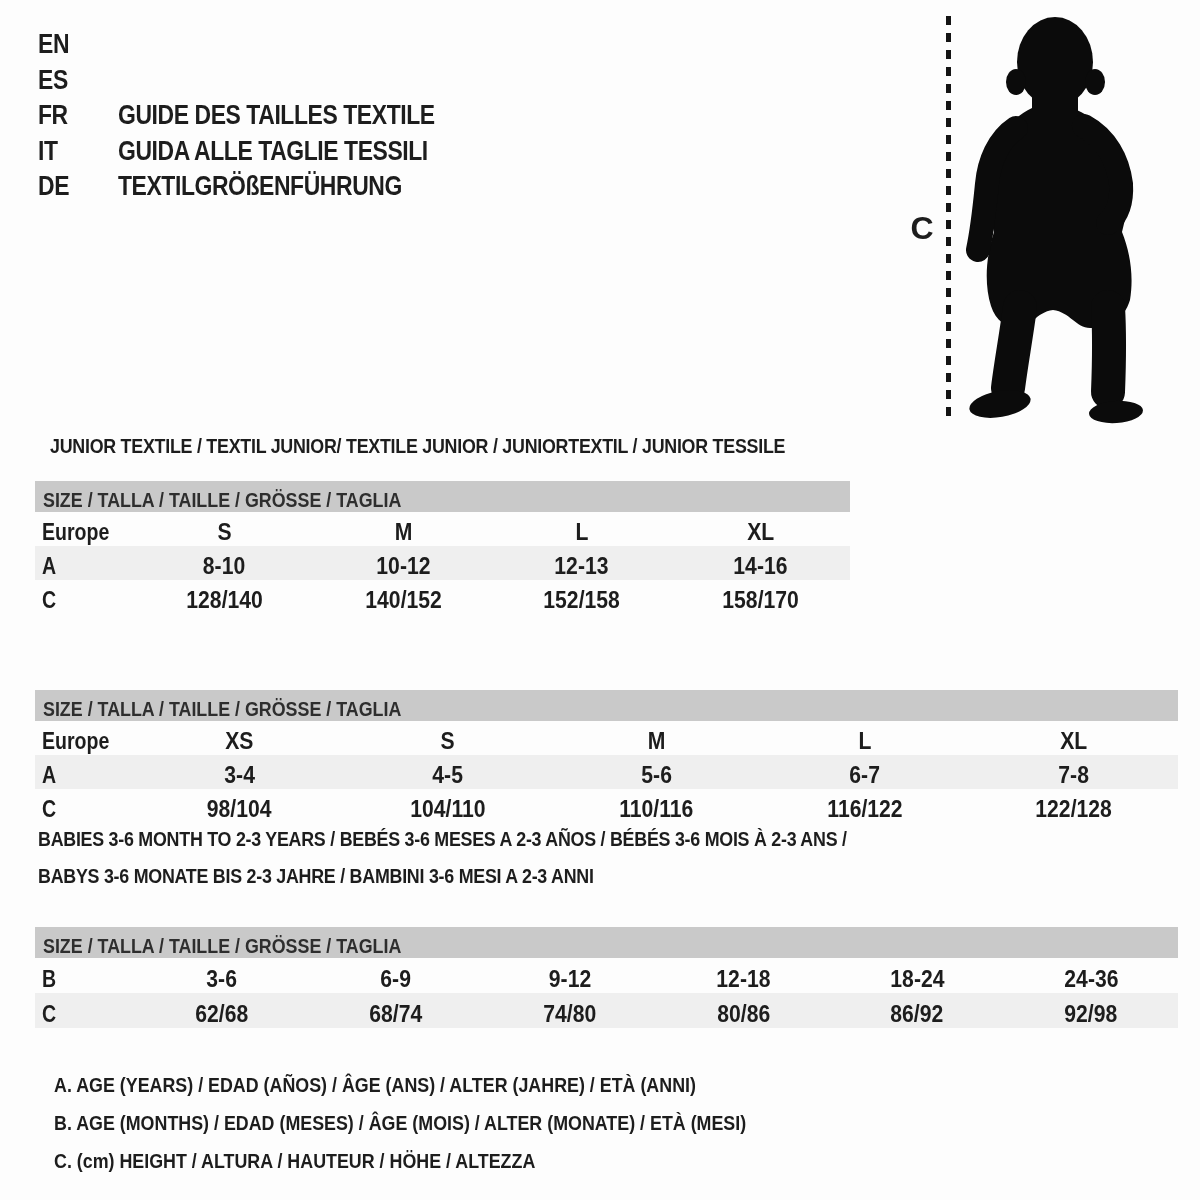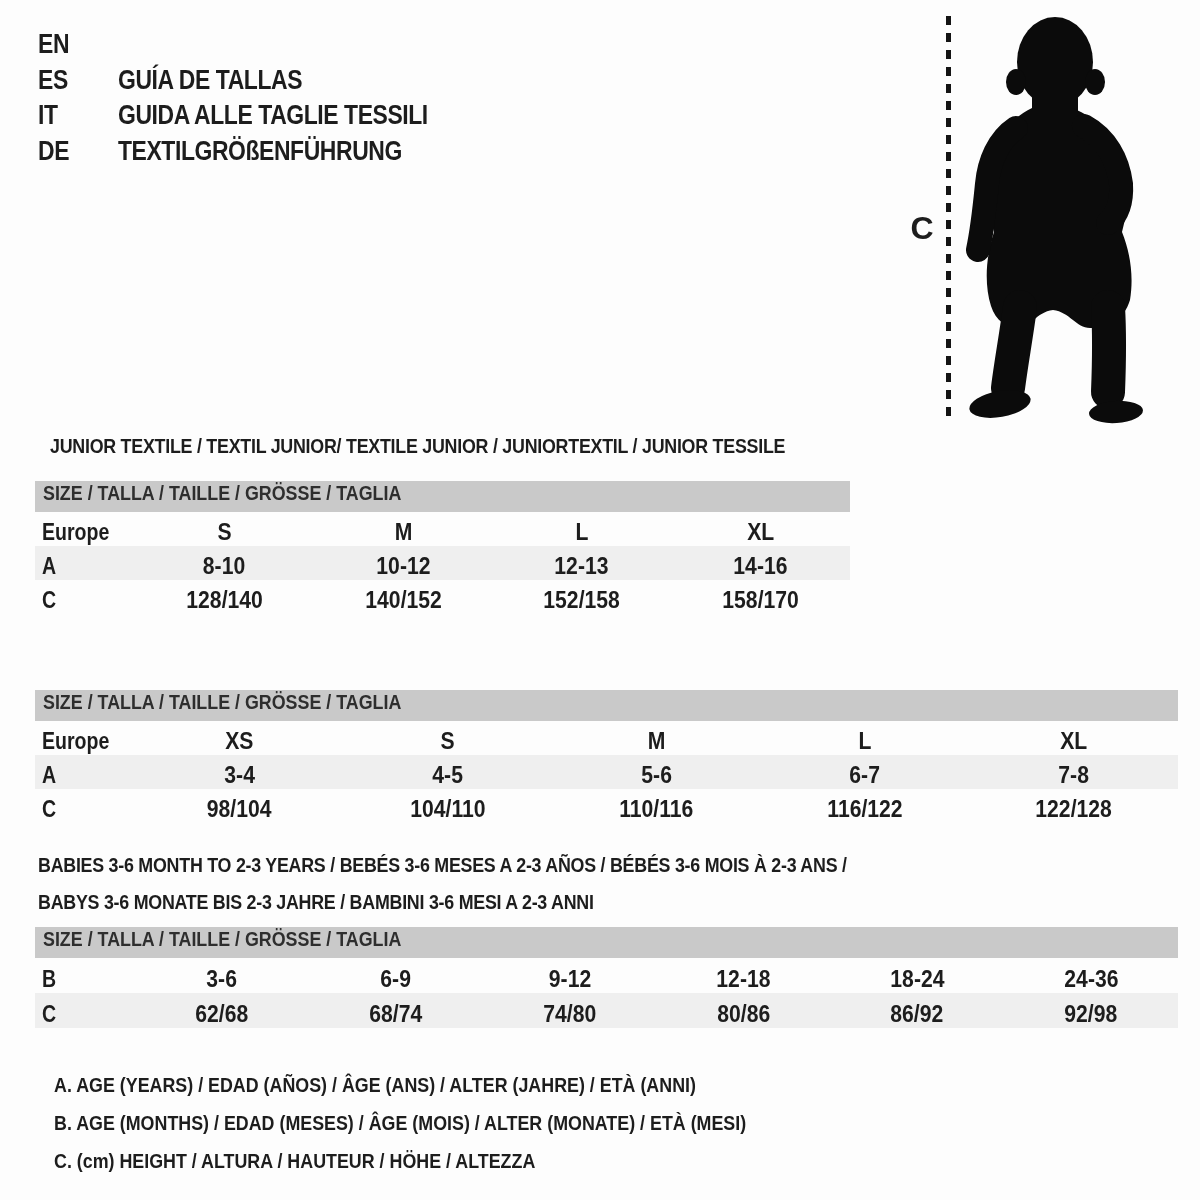--- a/index.html
+++ b/index.html
@@ -21,42 +21,45 @@
   .c-label { position:absolute; left:14px; top:210px; width:36px; text-align:center; font-size:32px; }
   .silhouette { position:absolute; left:68px; top:12px; }
 
   
   .sec-title { position:absolute; left:38px; font-size:21px; letter-spacing:-0.3px; }
   .sec-title .sub { font-size:13px; position:relative; top:3px; }
   .two-line { line-height:37px; }
 
   
   .tbl { position:absolute; left:35px; }
-  .bar { height:31px; background:#c9c9c9; display:flex; align-items:flex-start; padding-left:8px; font-size:21px; color:#2e2e2e; }
+  .bar { height:31px; background:#c9c9c9; display:flex; align-items:flex-end; padding-left:8px; font-size:21px; color:#2e2e2e; }
   .row { display:flex; align-items:flex-end; height:34px; font-size:23px; }
   .row.alt { background:#efefef; }
   .lbl { width:100px; padding-left:7px; box-sizing:border-box; }
   .cell { flex:1; text-align:center; }
 
   
   .legend { position:absolute; left:54px; top:1066px; }
   .legend-line { height:38px; display:flex; align-items:center; font-size:21px; }
 </style>
 </head>
 <body>
 
 <div class="page">
 
   <div class="lang-block">
     <div class="lang-row">
       <span class="lang-code"><span class="cx">EN</span></span>
     </div>
     <div class="lang-row">
       <span class="lang-code"><span class="cx">ES</span></span>
-      <span><span class="cx">GUÍA DE TALLAS</span></span>
+    </div>
+    <div class="lang-row">
+      <span class="lang-code"><span class="cx">FR</span></span>
+      <span><span class="cx">GUIDE DES TAILLES TEXTILE</span></span>
     </div>
     <div class="lang-row">
       <span class="lang-code"><span class="cx">IT</span></span>
       <span><span class="cx">GUIDA ALLE TAGLIE TESSILI</span></span>
     </div>
     <div class="lang-row">
       <span class="lang-code"><span class="cx">DE</span></span>
       <span><span class="cx">TEXTILGRÖßENFÜHRUNG</span></span>
     </div>
   </div>
@@ -139,21 +142,21 @@
     <div class="row">
       <span class="lbl"><span class="cx">C</span></span>
       <span class="cell"><span class="cc">98/104</span></span>
       <span class="cell"><span class="cc">104/110</span></span>
       <span class="cell"><span class="cc">110/116</span></span>
       <span class="cell"><span class="cc">116/122</span></span>
       <span class="cell"><span class="cc">122/128</span></span>
     </div>
   </div>
 
-  <div class="sec-title two-line" style="top:846px;">
+  <div class="sec-title two-line" style="top:820px;">
     <div><span class="cx">BABIES 3-6 MONTH TO 2-3 YEARS / BEBÉS 3-6 MESES A 2-3 AÑOS / BÉBÉS 3-6 MOIS À 2-3 ANS /</span></div>
     <div><span class="cx">BABYS 3-6 MONATE BIS 2-3 JAHRE / BAMBINI 3-6 MESI A 2-3 ANNI</span></div>
   </div>
   <div class="tbl" style="top:927px; width:1143px;">
     <div class="bar">
       <span class="cx">SIZE / TALLA / TAILLE / GRÖSSE / TAGLIA</span>
     </div>
     <div class="row" style="height:35px;">
       <span class="lbl"><span class="cx">B</span></span>
       <span class="cell"><span class="cc">3-6</span></span>

